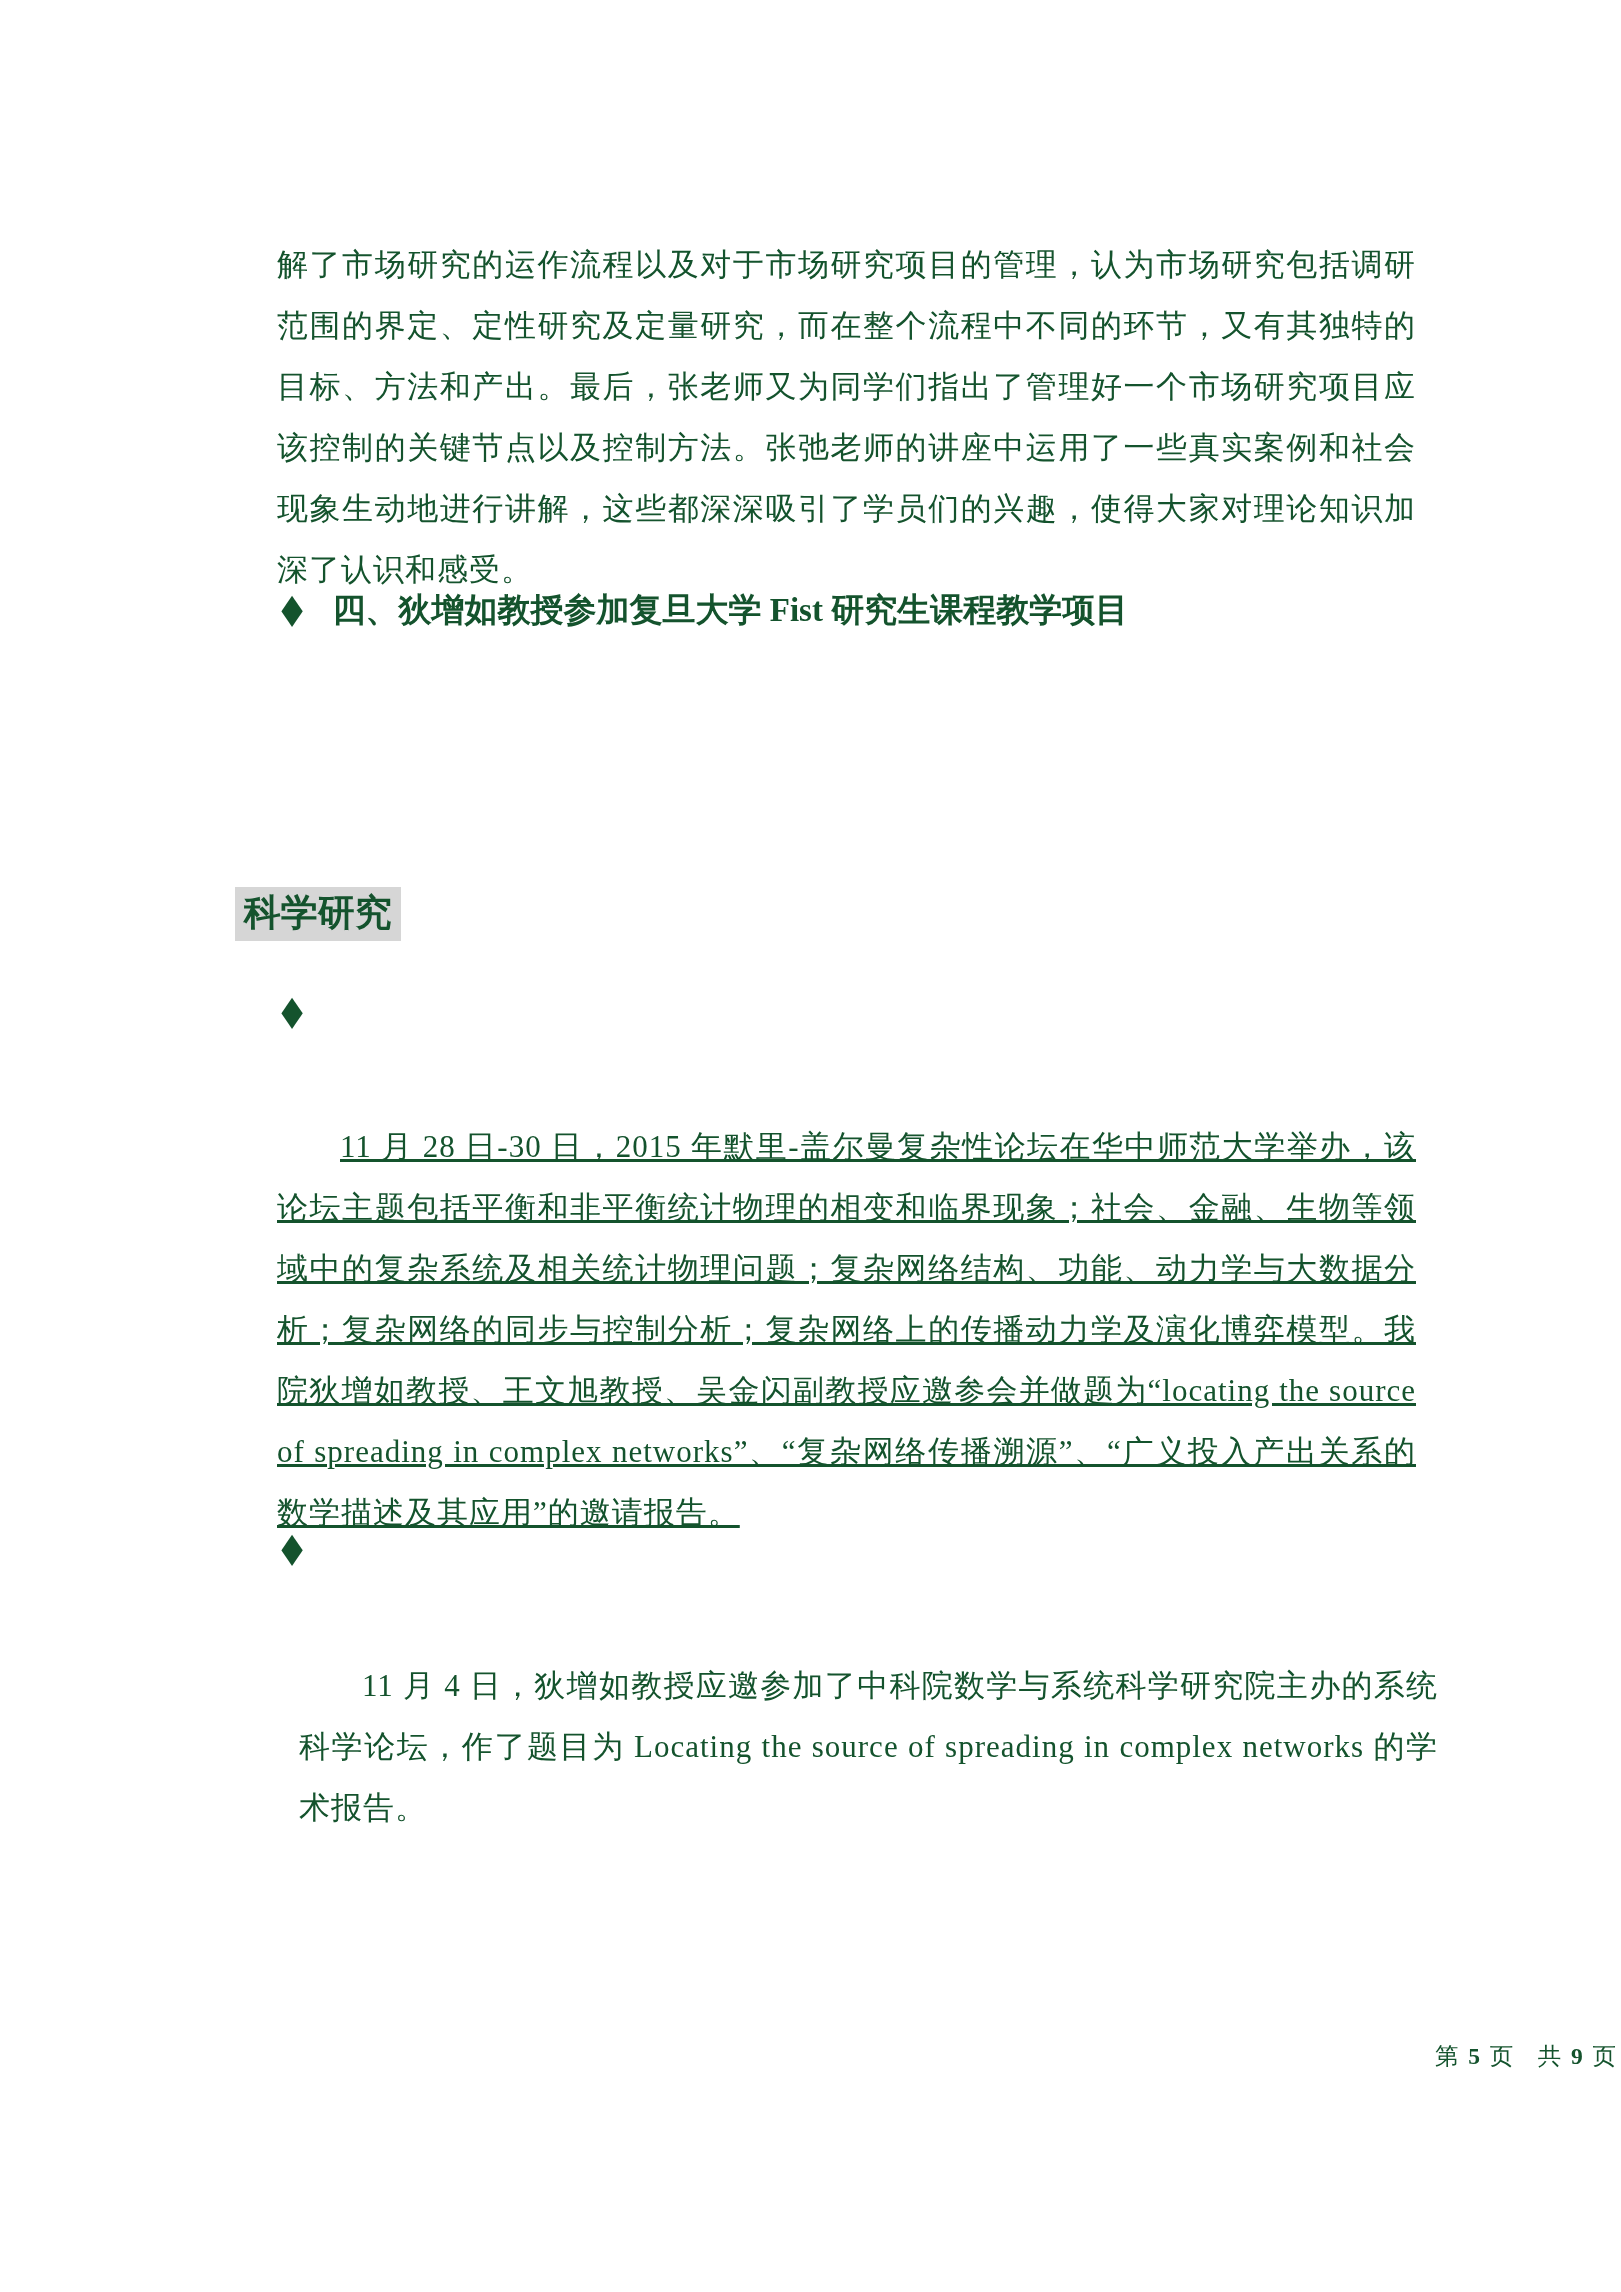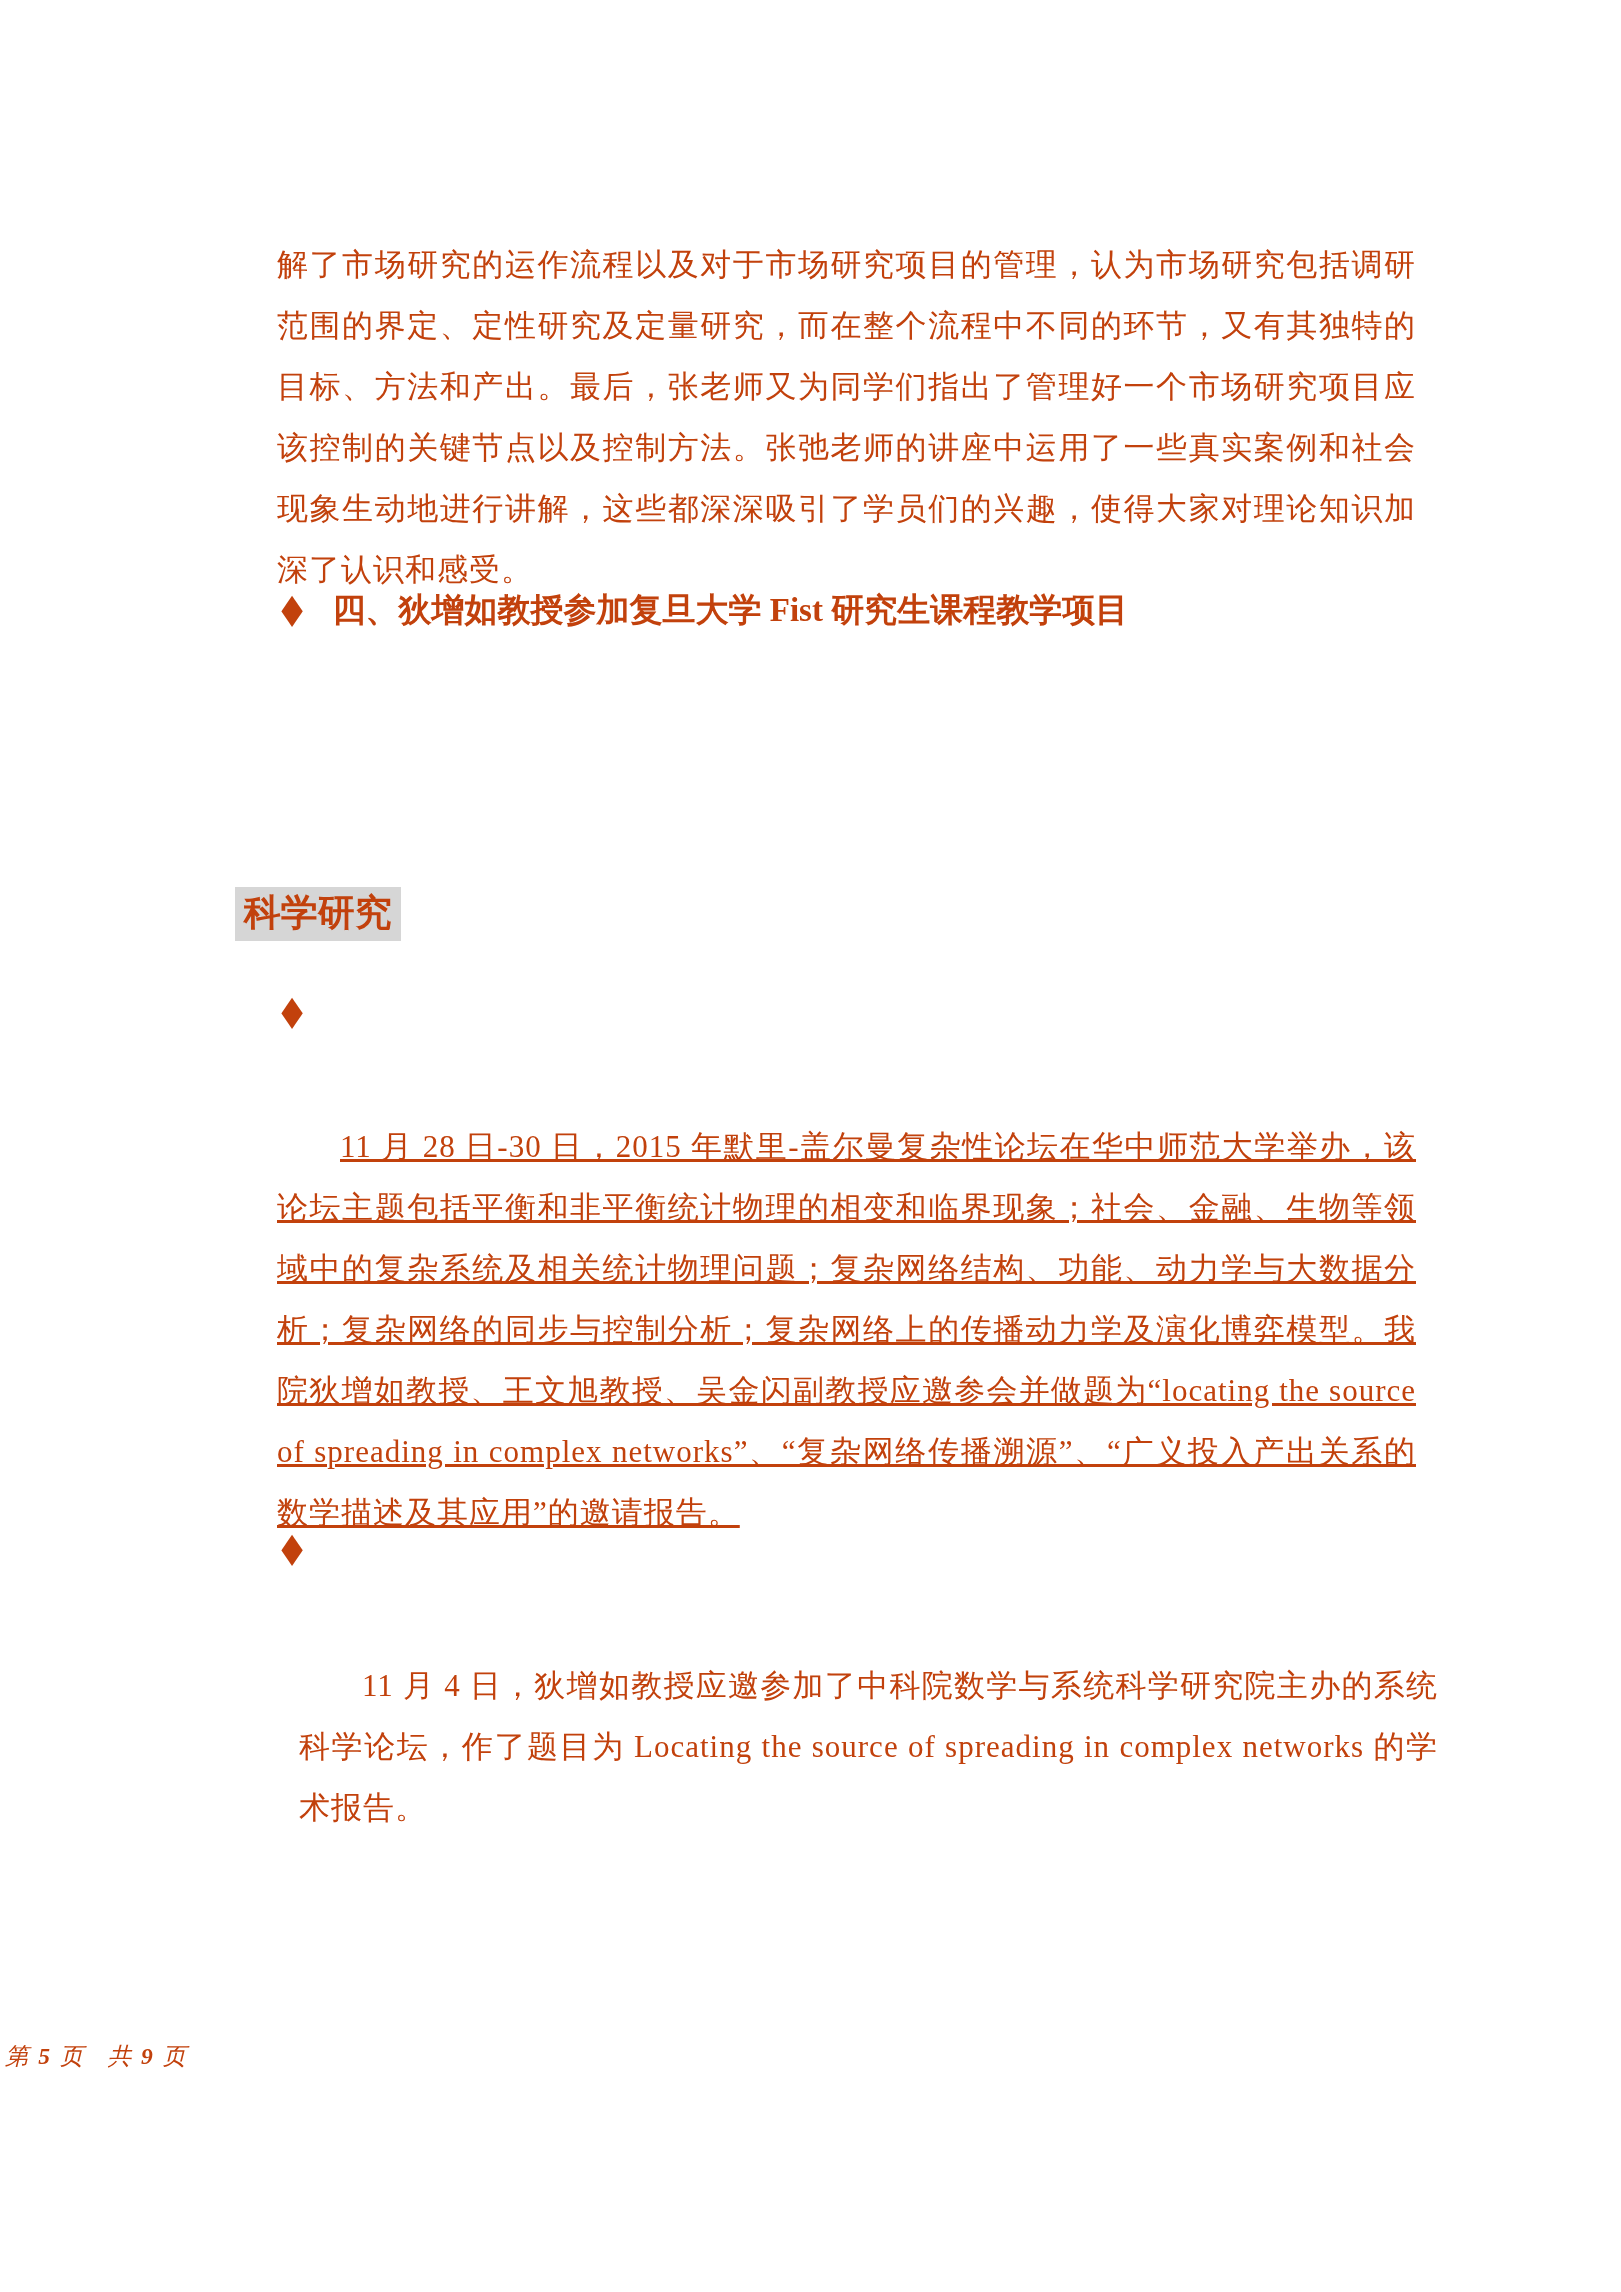--- a/index.html
+++ b/index.html
@@ -4,21 +4,21 @@
 <style>
   * { box-sizing: border-box; }
   html, body { margin: 0; padding: 0; background: #888; }
   .page {
     position: relative;
     width: 1621px;
     height: 2293px;
     margin: 0 auto;
     background: #ffffff;
     font-family: "Liberation Serif", "DejaVu Serif", serif;
-    color: #c2410c;
+    color: #14532d;
     overflow: hidden;
   }
   .block {
     position: absolute;
     left: 277px;
     width: 1139px;
   }
   .body-text {
     font-size: 31px;
     line-height: 61px;
@@ -51,24 +51,23 @@
     font-weight: bold;
     font-size: 37px;
     line-height: 45px;
     padding: 2.9px 8.8px 5.9px 8.8px;
   }
   .footer {
     position: absolute;
     top: 2041px;
     left: 0;
     width: 100%;
-    text-align: left;
+    text-align: right;
     font-size: 23.5px;
     line-height: 31px;
-    font-style: italic;
   }
   .footer span, .footer b { margin: 0 4.9px; }
   .footer .gap-left { margin-left: 19.6px; }
 </style>
 </head>
 <body>
 
 <div class="page">
 
   <p class="block body-text" style="top: 203px;">解了市场研究的运作流程以及对于市场研究项目的管理，认为市场研究包括调研范围的界定、定性研究及定量研究，而在整个流程中不同的环节，又有其独特的目标、方法和产出。最后，张老师又为同学们指出了管理好一个市场研究项目应该控制的关键节点以及控制方法。张弛老师的讲座中运用了一些真实案例和社会现象生动地进行讲解，这些都深深吸引了学员们的兴趣，使得大家对理论知识加深了认识和感受。</p>

